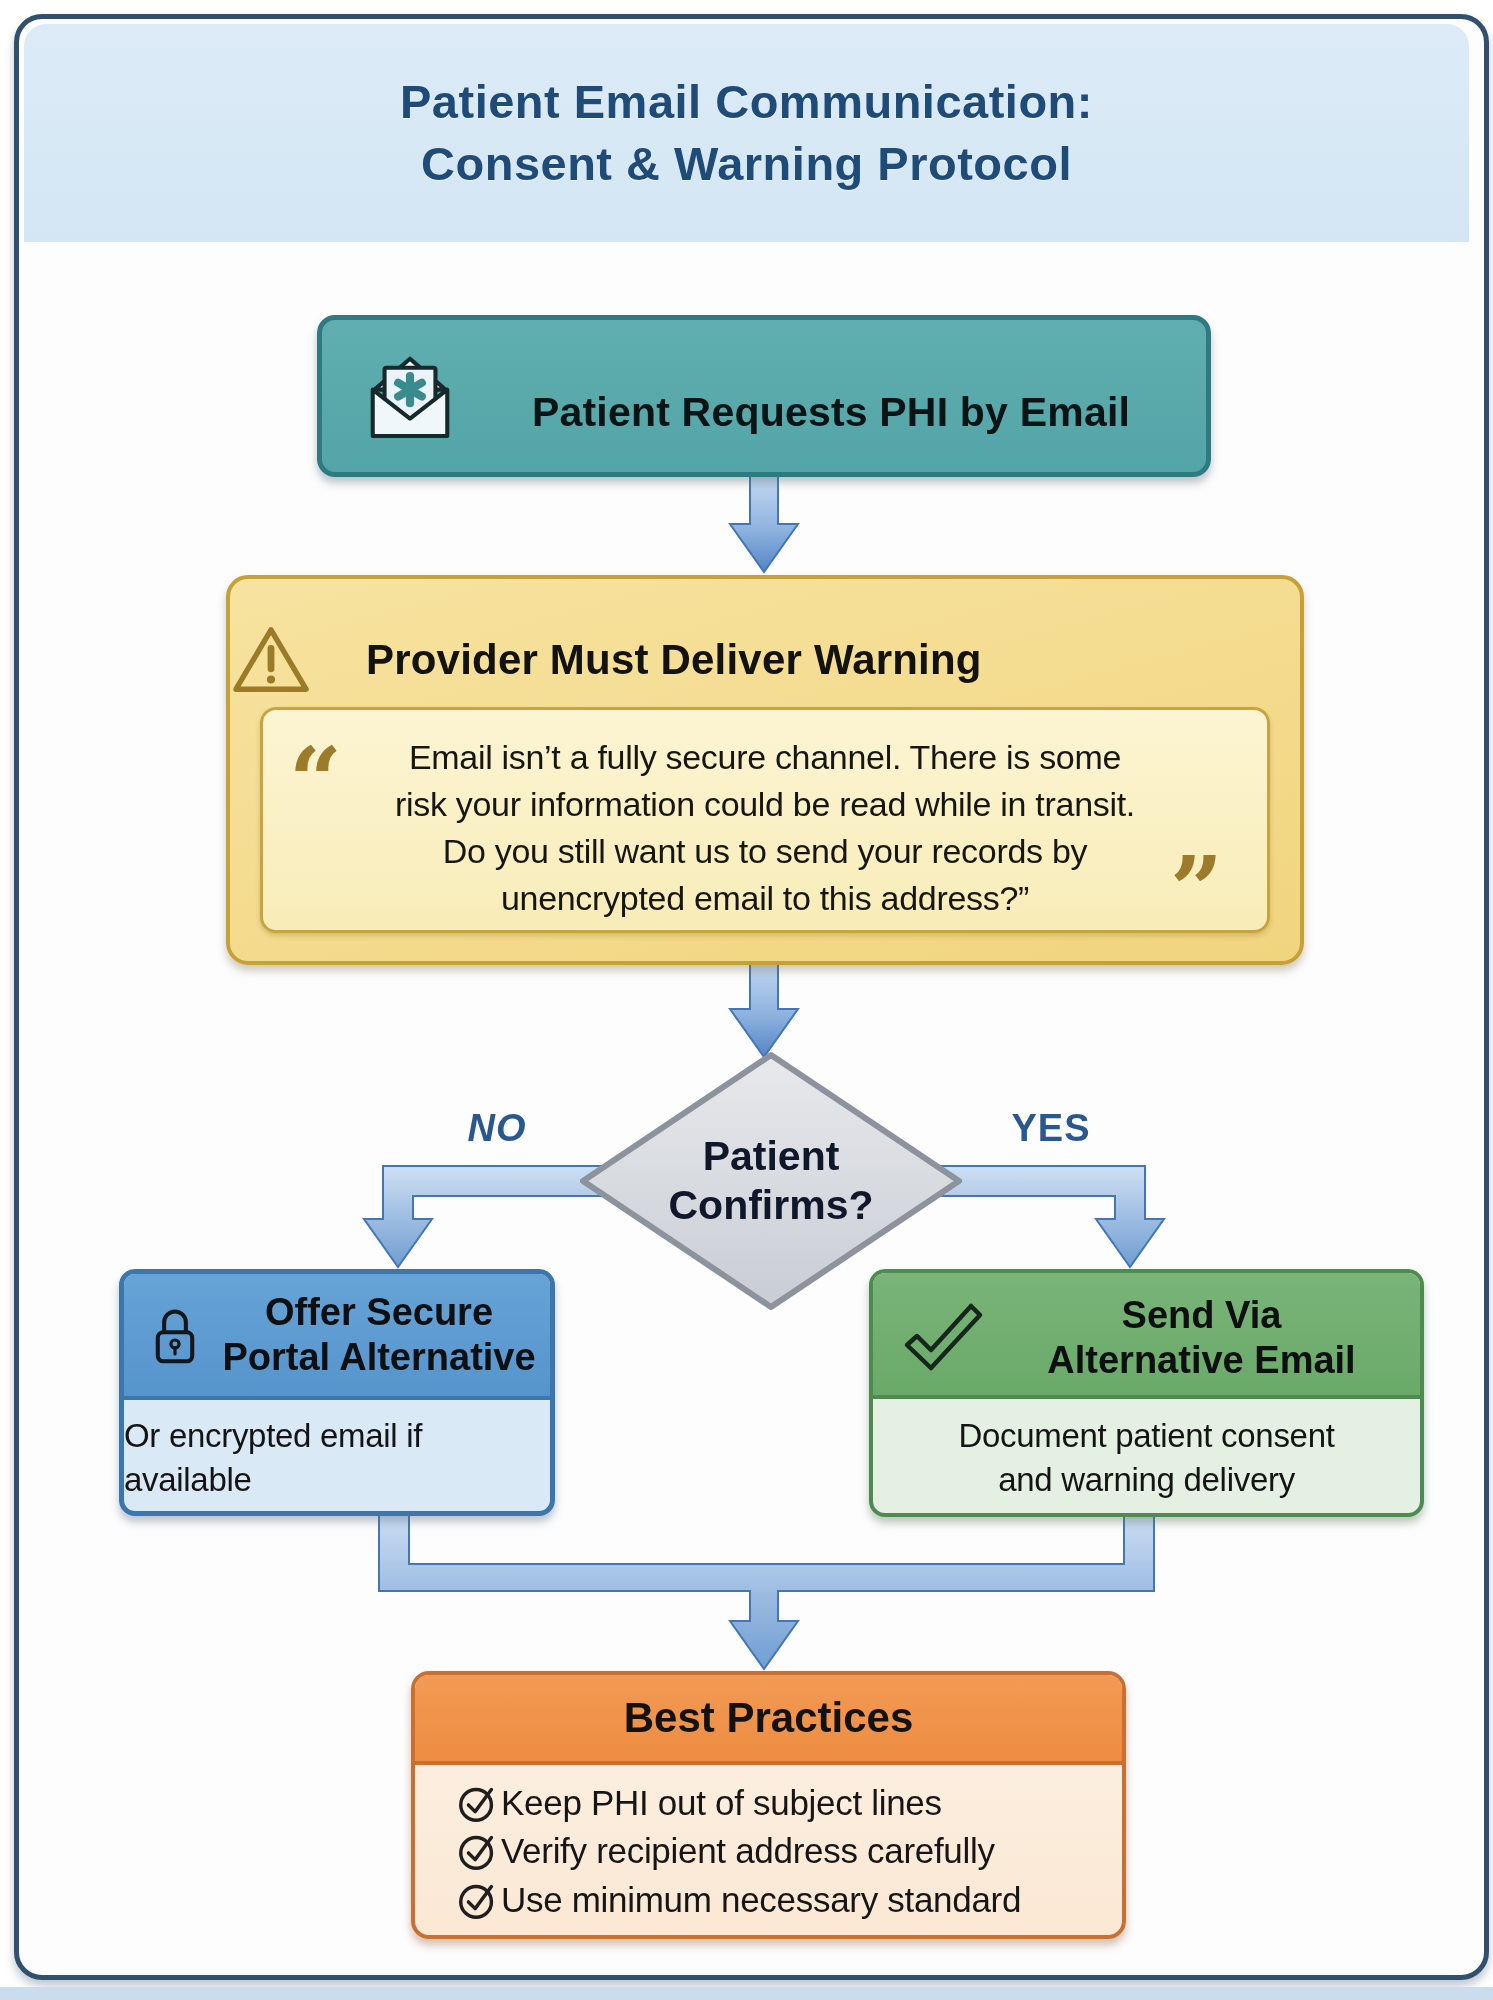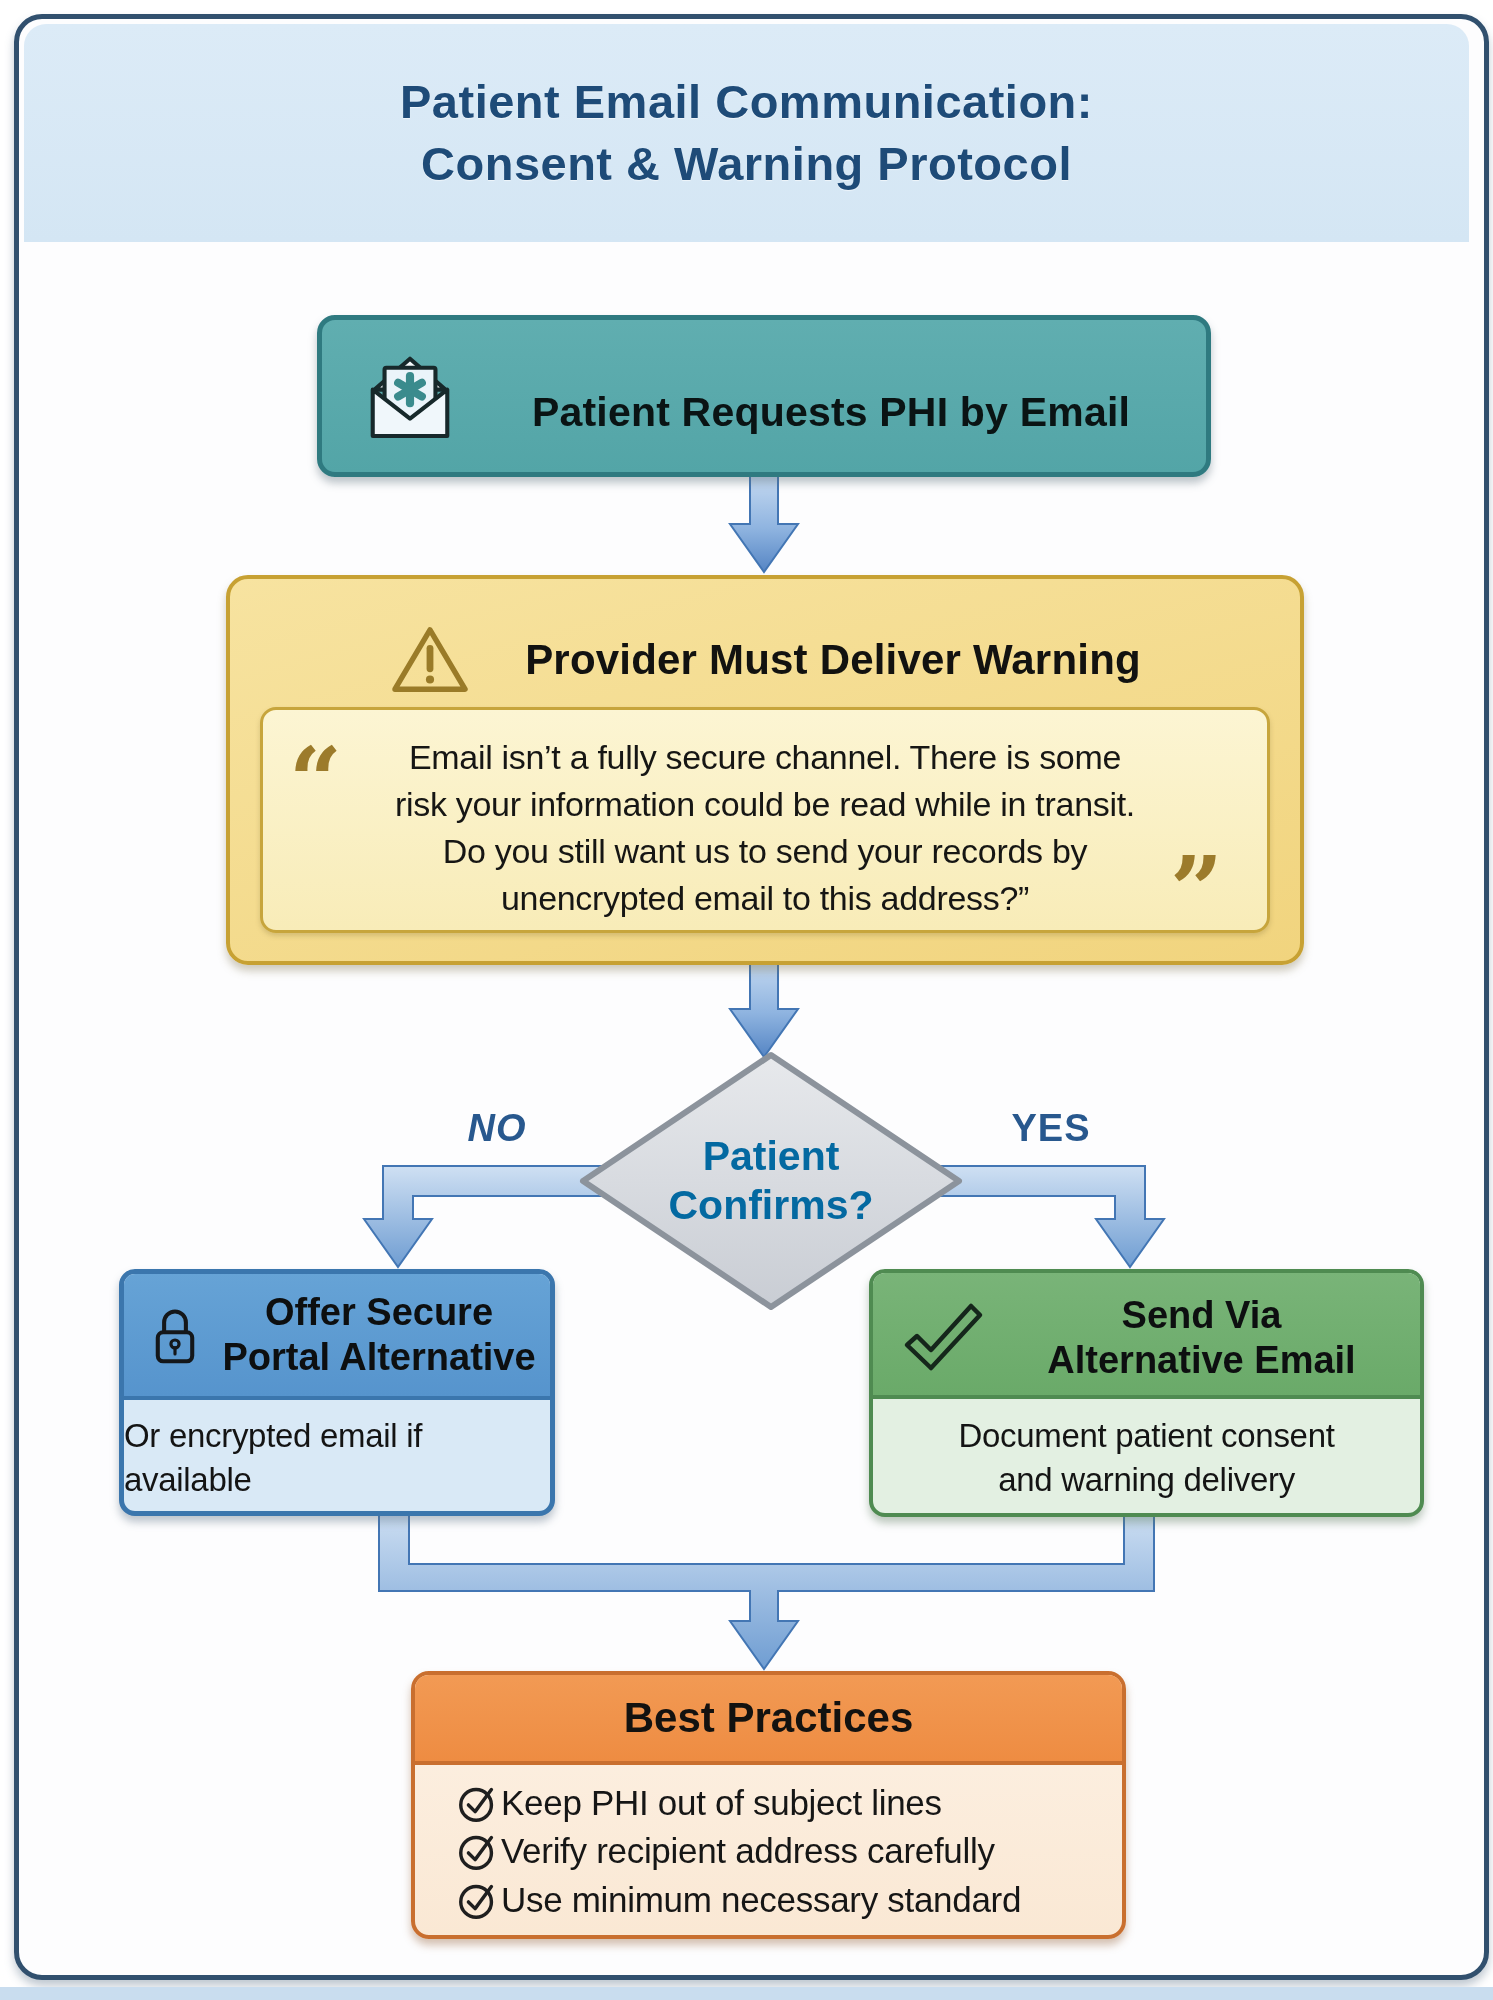--- a/index.html
+++ b/index.html
@@ -35,21 +35,21 @@
   
   .node-warning{
     left:207px;top:556px;width:1078px;height:390px;
     background:linear-gradient(160deg,#f7e29b,#f2d higher 0%);
     background:linear-gradient(165deg,#f7e3a0,#f1d47e);
     border:4px solid #c7a133;border-radius:22px;
     box-shadow:0 6px 8px rgba(120,110,70,.35);
   }
   .warning-head{
     position:absolute;left:0;right:0;top:26px;height:110px;
-    display:flex;align-items:center;justify-content:center;gap:54px;
+    display:flex;align-items:center;justify-content:flex-start;gap:54px;
   }
   .warning-head .lbl{font-size:42px;font-weight:bold;color:#121210;letter-spacing:.2px;}
   .quote-box{
     position:absolute;left:30px;right:30px;top:128px;bottom:28px;
     background:linear-gradient(180deg,#fcf5d3,#f8ecb8);
     border:3px solid #c7a53c;border-radius:16px;
     box-shadow:0 3px 5px rgba(140,120,60,.3);
   }
   .quote-text{
     position:absolute;left:60px;right:60px;top:24px;
@@ -58,21 +58,21 @@
   .qmark{
     position:absolute;font-family:"DejaVu Serif",serif;font-weight:bold;
     font-size:92px;color:#9c7b2b;line-height:.55;
   }
   .q-open{left:26px;top:46px;}
   .q-close{right:44px;bottom:14px;}
   
   .decision-label{
     position:absolute;left:602px;top:1100px;width:300px;height:124px;z-index:2;
     display:flex;flex-direction:column;align-items:center;justify-content:center;
-    font-size:41px;font-weight:bold;color:#0369a1;line-height:1.2;
+    font-size:41px;font-weight:bold;color:#0f172a;line-height:1.2;
   }
   .branch-word{position:absolute;z-index:2;width:140px;text-align:center;
     font-size:38px;font-weight:bold;color:#28588e;letter-spacing:1px;}
   .no-word{left:408px;top:1088px;font-style:italic;}
   .yes-word{left:962px;top:1088px;}
   
   .node-portal{
     left:100px;top:1250px;width:436px;height:247px;
     background:#d9e9f6;border:5px solid #3b76ad;border-radius:16px;
     box-shadow:0 6px 8px rgba(90,110,130,.4);overflow:hidden;

